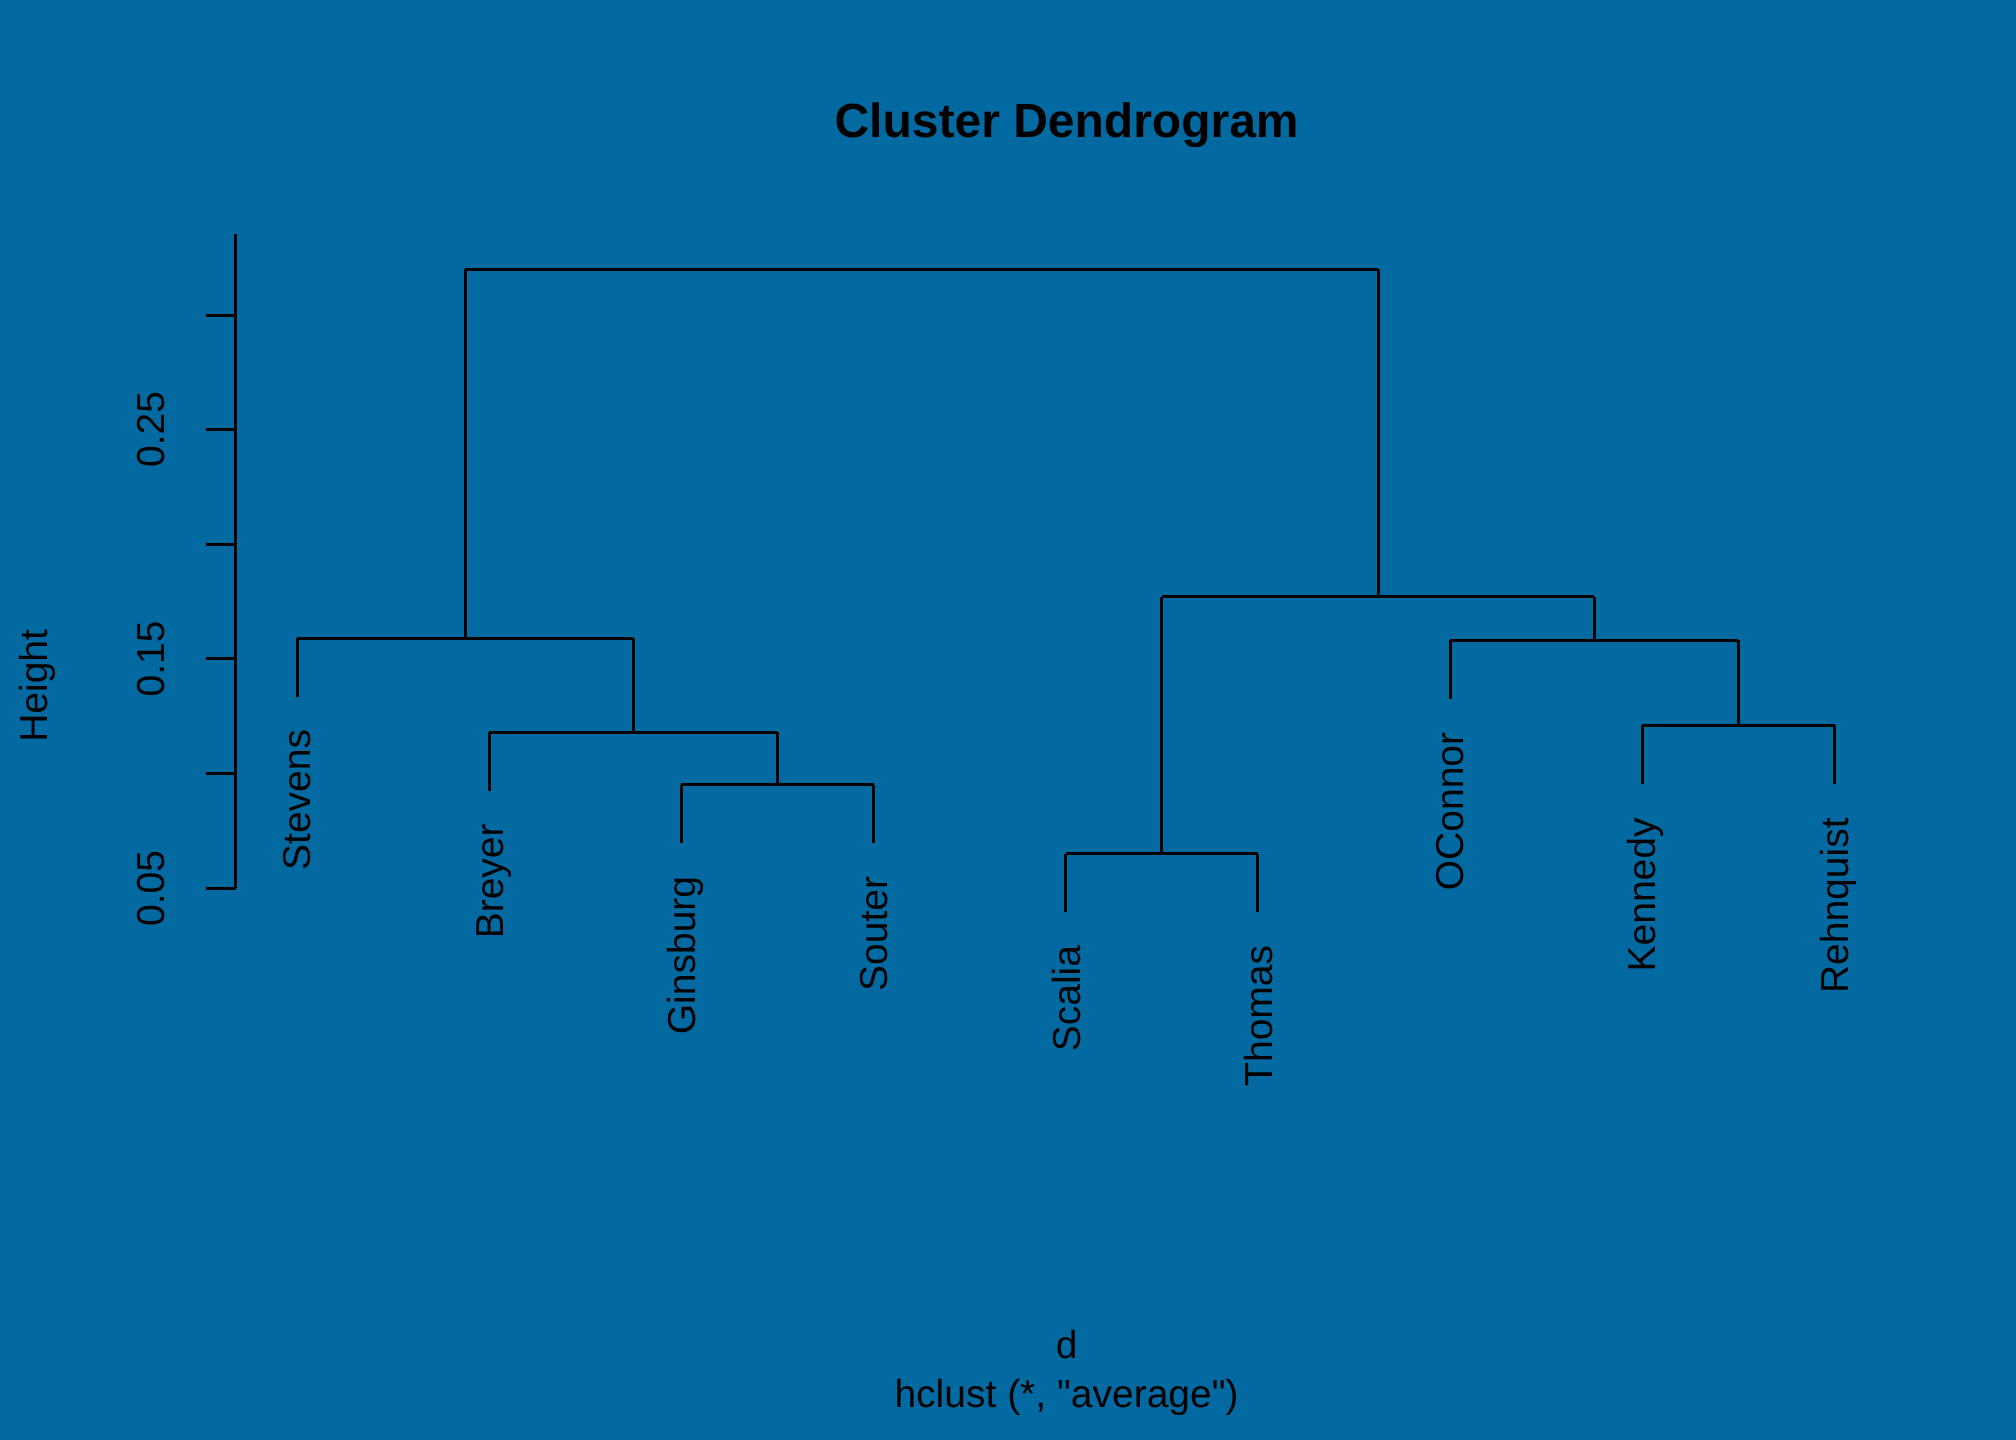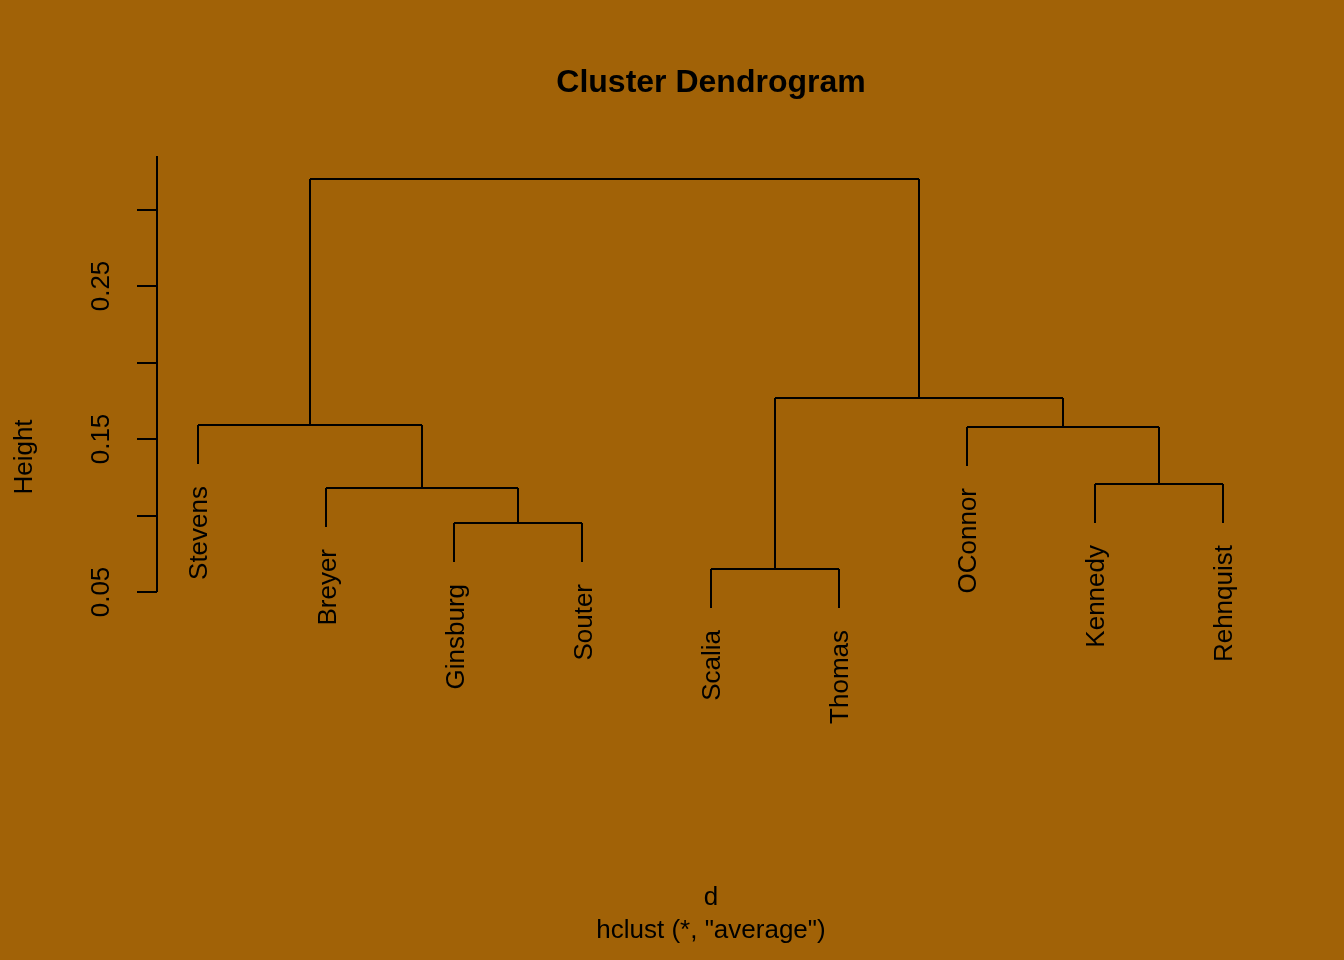--- a/index.html
+++ b/index.html
@@ -1,17 +1,17 @@
 <!DOCTYPE html>
 <html><head>
 <meta charset="utf-8">
 <style>
   html,body{margin:0;padding:0;background:#ffffff;}
   body{width:1344px;height:960px;overflow:hidden;}
-  #figure{position:relative;width:1344px;height:960px;background:#a16207;
+  #figure{position:relative;width:1344px;height:960px;background:#0369a1;
           font-family:"Liberation Sans",sans-serif;color:#000000;}
   #plot{position:absolute;left:0;top:0;}
   #title{position:absolute;left:711px;top:81px;transform:translate(-50%,-50%);
          font-size:32px;font-weight:bold;white-space:nowrap;}
   #ylab{position:absolute;left:23px;top:457px;
         transform:translate(-50%,-50%) rotate(-90deg);
         font-size:26px;white-space:nowrap;}
   .tick-label{position:absolute;transform:translate(-50%,-50%) rotate(-90deg);
         font-size:26px;line-height:26px;white-space:nowrap;}
   .leaf-label{position:absolute;transform-origin:top right;transform:rotate(-90deg);

